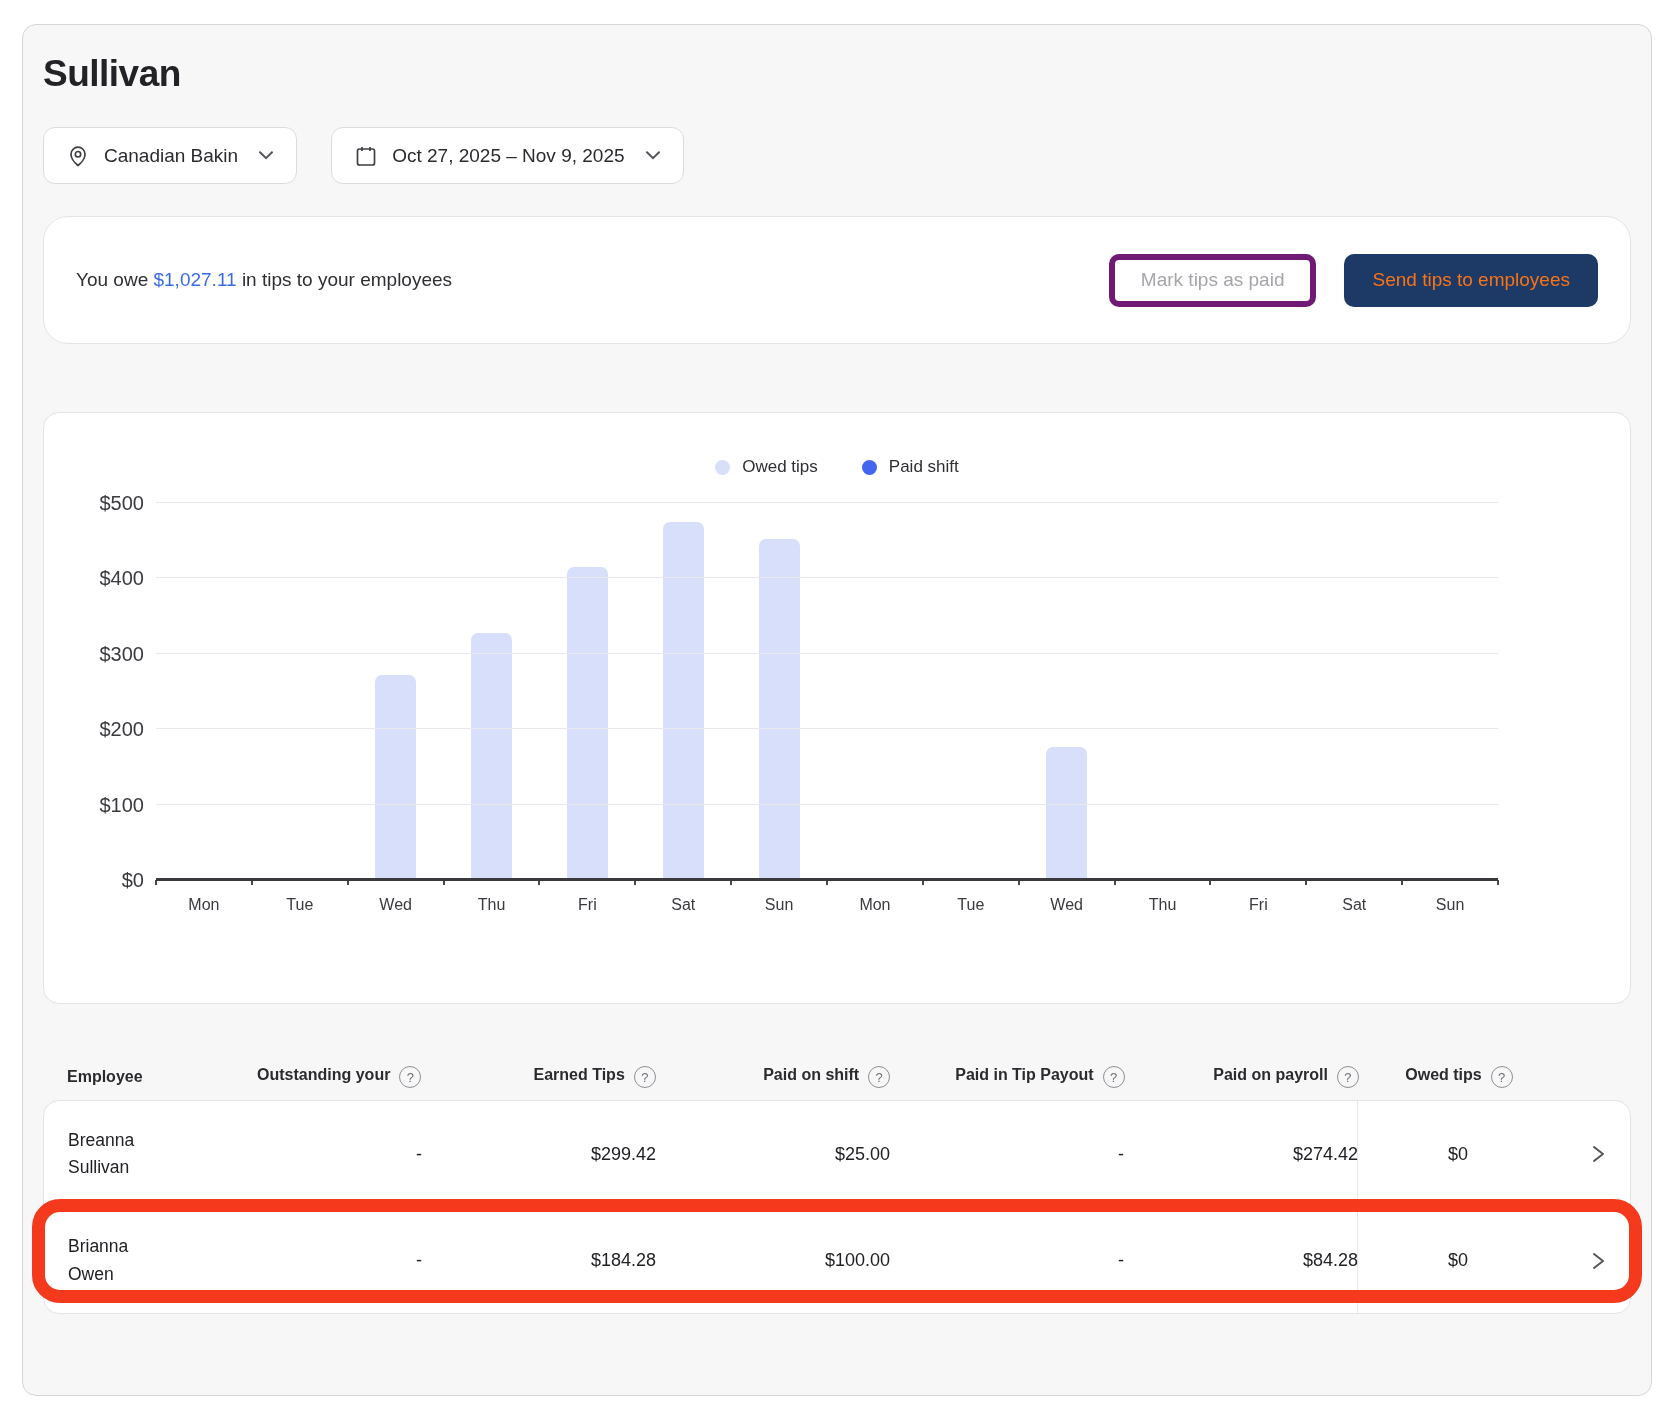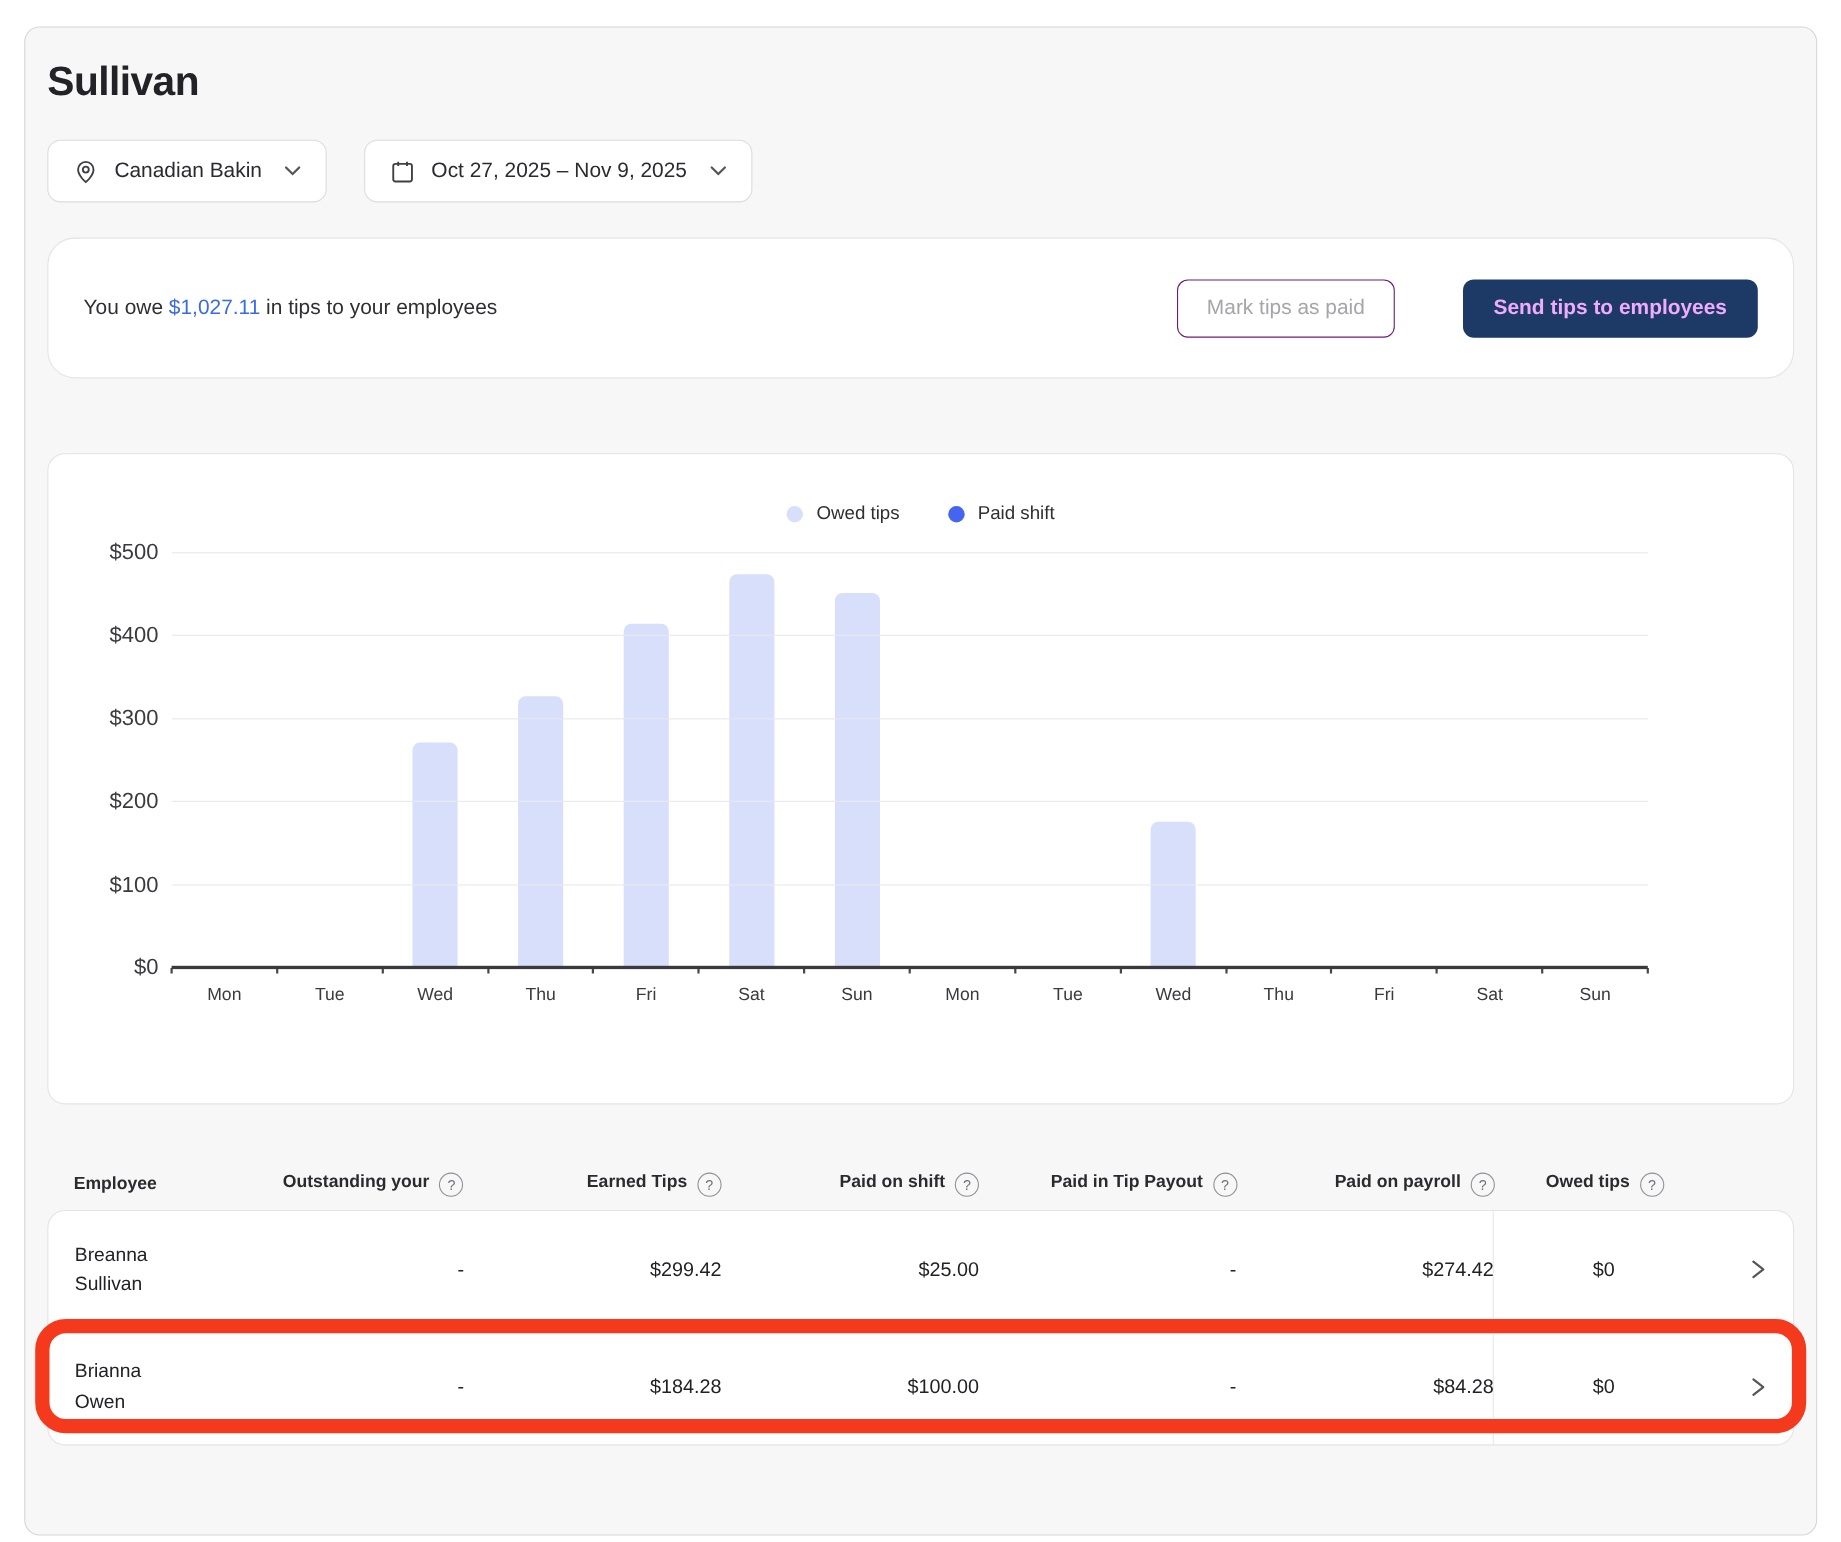--- a/index.html
+++ b/index.html
@@ -23,26 +23,26 @@
 
   
   .banner {
     margin-top:32px; background:#fff; border:1px solid #e4e4e7; border-radius:25px;
     padding:0 32px; height:128px; display:flex; align-items:center; justify-content:space-between;
   }
   .banner-text { font-size:19px; color:#2f2f33; }
   .banner-text .amt { color:#3b6be4; }
   .banner-actions { display:flex; gap:28px; align-items:center; }
   .btn-secondary {
-    height:53px; padding:0 26px; background:#fff; border:1px solid #701a75; border-radius:10px;
+    height:53px; padding:0 26px; background:#fff; border:6px solid #701a75; border-radius:10px;
     font-size:19px; color:#a5a5aa; font-family:inherit; cursor:default;
   }
   .btn-primary {
     height:53px; padding:0 28px; background:#1d3a66; border:none; border-radius:10px;
-    font-size:19px; font-weight:700; color:#f0abfc; font-family:inherit; cursor:pointer;margin-left:34px;
+    font-size:19px; font-weight:400; color:#f97316; font-family:inherit; cursor:pointer;
   }
 
   
   .chart-card {
     margin-top:68px; background:#fff; border:1px solid #e4e4e7; border-radius:16px;
     padding:44px 40px 30px 40px; height:592px;
   }
   .legend { display:flex; justify-content:center; gap:44px; margin-bottom:26px; }
   .legend-item { display:flex; align-items:center; gap:12px; font-size:17px; color:#2f2f33; }
   .legend-dot { width:15px; height:15px; border-radius:50%; }

